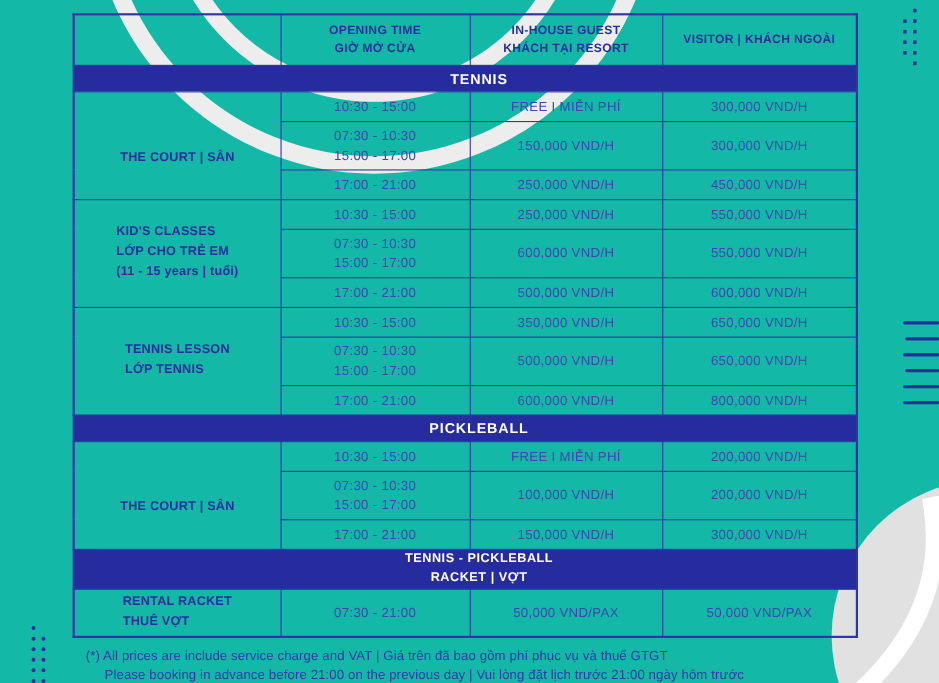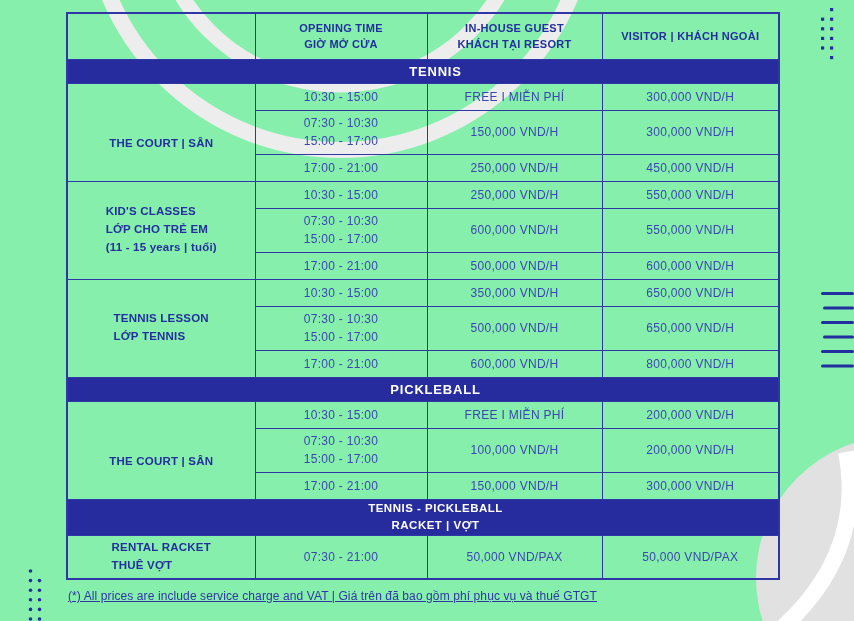--- a/index.html
+++ b/index.html
@@ -8,21 +8,21 @@
     --cell:#3b46b2;
     --label:#232f9e;
     --foot:#3036a6;
     --dot:#232f9e;
     --ball:#e1e1e1;
     --arc:#ededed;
   }
   *{margin:0;padding:0;box-sizing:border-box;}
   html,body{background:#ffffff;}
   .stage{
-    position:relative;width:854px;height:621px;background:#86efac;overflow:hidden;
+    position:relative;width:854px;height:621px;background:#14b8a6;overflow:hidden;
     font-family:"Liberation Sans","DejaVu Sans",sans-serif;
   }
   .deco{position:absolute;z-index:0;}
   .price-table{
     position:absolute;left:66px;top:12px;width:712px;z-index:1;
     border-collapse:collapse;table-layout:fixed;
     border:2px solid var(--line);
   }
   .price-table td{
     border:1.5px solid var(--line);
@@ -45,22 +45,22 @@
   td.bar.two{font-size:11.5px;line-height:1.55;letter-spacing:.5px;}
   td.glabel{
     color:var(--label);font-weight:bold;font-size:11.5px;line-height:1.55;letter-spacing:.2px;
   }
   td.glabel span{display:inline-block;text-align:left;white-space:pre-line;}
   td.glabel.center span{text-align:center;margin-top:24px;}
   td.time,td.price{
     color:var(--cell);font-size:12px;line-height:1.5;letter-spacing:.3px;
   }
   .footnotes{
-    position:absolute;left:68px;top:588px;z-index:1;
-    color:var(--foot);font-size:12px;line-height:1.4;letter-spacing:.1px;text-decoration:underline;
+    position:absolute;left:78px;top:588px;z-index:1;
+    color:var(--foot);font-size:12px;line-height:1.4;letter-spacing:.1px;
   }
   .footnotes .l2{padding-left:17px;}
 </style>
 </head>
 <body>
 
 <div class="stage">
 
   <svg class="deco" style="left:0;top:0;" width="640" height="190" viewBox="0 0 640 190">
     <circle cx="340" cy="-100" r="250" fill="none" stroke="var(--arc)" stroke-width="16"></circle>
@@ -232,15 +232,16 @@
 THUÊ VỢT</span></td>
         <td class="time">07:30 - 21:00</td>
         <td class="price">50,000 VND/PAX</td>
         <td class="price">50,000 VND/PAX</td>
       </tr>
     </tbody>
   </table>
 
   <div class="footnotes">
     <div class="l1">(*) All prices are include service charge and VAT | Giá trên đã bao gồm phí phục vụ và thuế GTGT</div>
+    <div class="l2">Please booking in advance before 21:00 on the previous day | Vui lòng đặt lịch trước 21:00 ngày hôm trước</div>
   </div>
 
 </div>
 
 </body></html>

